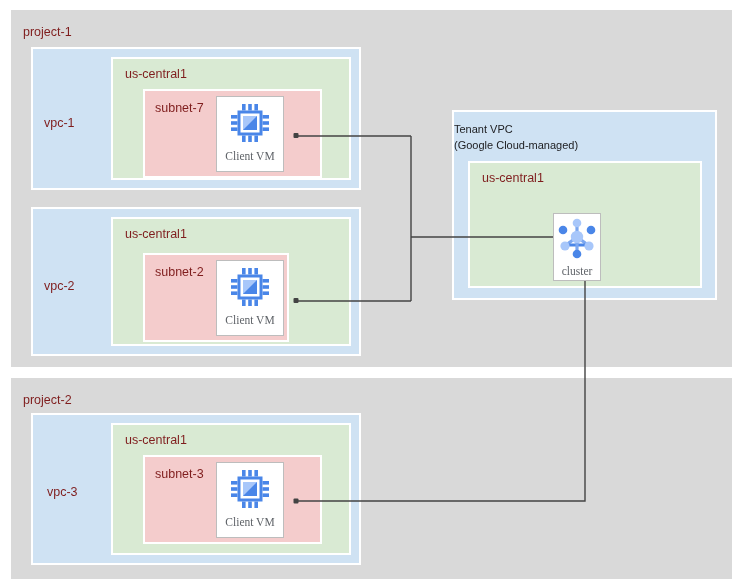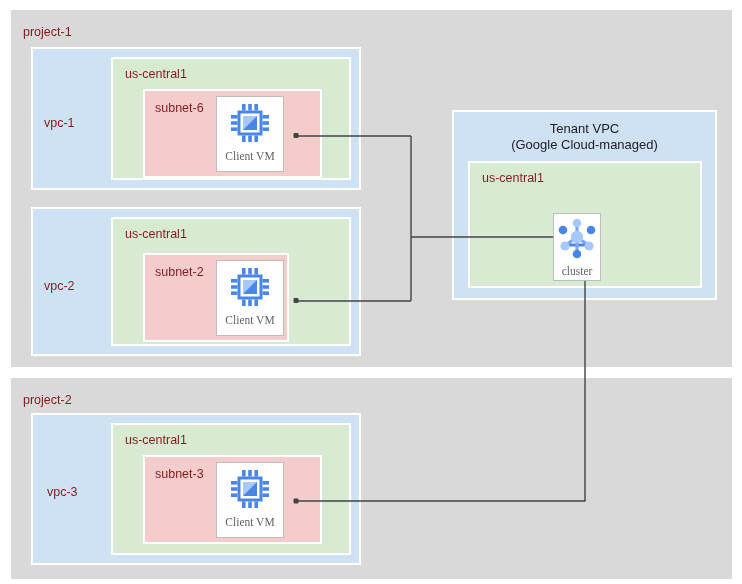--- a/index.html
+++ b/index.html
@@ -49,22 +49,21 @@
     line-height: 15px;
     white-space: pre;
   }
   .label-project { font-size: 12.5px; }
   .label-vpc     { font-size: 12.5px; }
   .label-region  { font-size: 12.5px; text-align: right; }
   .label-subnet  { font-size: 12.5px; }
   .label-tenant {
     position: absolute;
     width: 100%;
-    text-align: center;
-    font-size: 13px;
+    font-size: 11px;
     line-height: 16px;
     color: #202124;
   }
 
   
   .node-card {
     position: absolute;
     background: #ffffff;
     border: 1px solid #bdbdbd;
     box-sizing: border-box;
@@ -106,21 +105,21 @@
     <span class="label label-project" style="left:12px; top:15px;">project-1</span>
   </div>
 
   <div class="box vpc-box" style="left:31px; top:47px; width:330px; height:143px;">
     <span class="label label-vpc" style="left:11px; top:67px;">vpc-1</span>
   </div>
   <div class="box region-box" style="left:111px; top:57px; width:240px; height:123px;">
     <span class="label label-region" style="left:12px; top:8px;">us-central1</span>
   </div>
   <div class="box subnet-box" style="left:143px; top:89px; width:179px; height:89px;">
-    <span class="label label-subnet" style="left:10px; top:10px;">subnet-6</span>
+    <span class="label label-subnet" style="left:10px; top:10px;">subnet-7</span>
   </div>
   <div class="node-card" style="left:216px; top:96px; width:68px; height:76px;">
     <span class="node-icon">
       <svg width="44" height="44" viewBox="0 0 44 44" aria-hidden="true">
 
         <rect x="14" y="3" width="3.6" height="6.5" fill="#4a86e8"></rect>
         <rect x="20.2" y="3" width="3.6" height="6.5" fill="#4a86e8"></rect>
         <rect x="26.4" y="3" width="3.6" height="6.5" fill="#4a86e8"></rect>
 
         <rect x="14" y="34.5" width="3.6" height="6.5" fill="#4a86e8"></rect>

